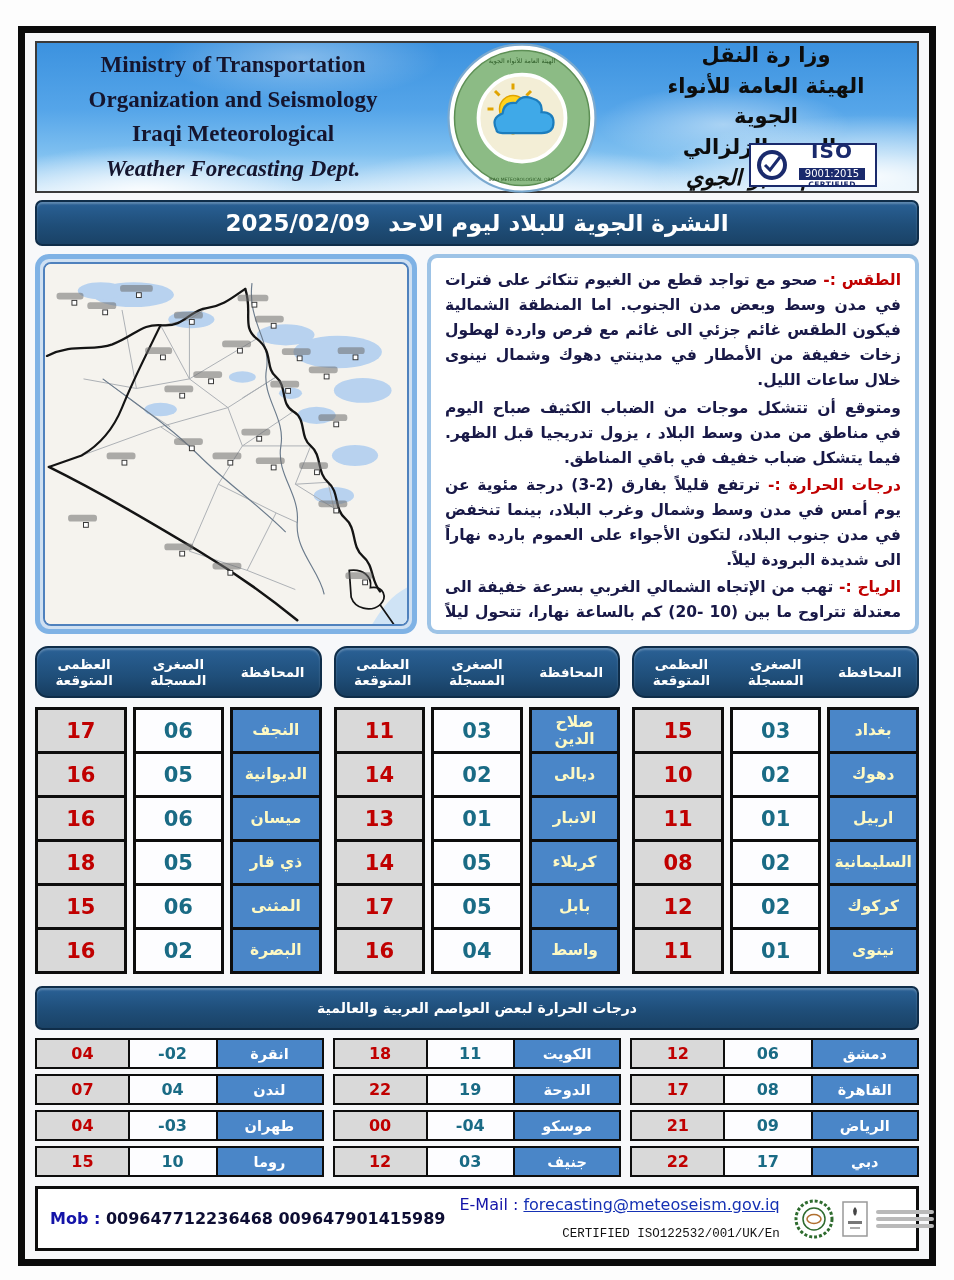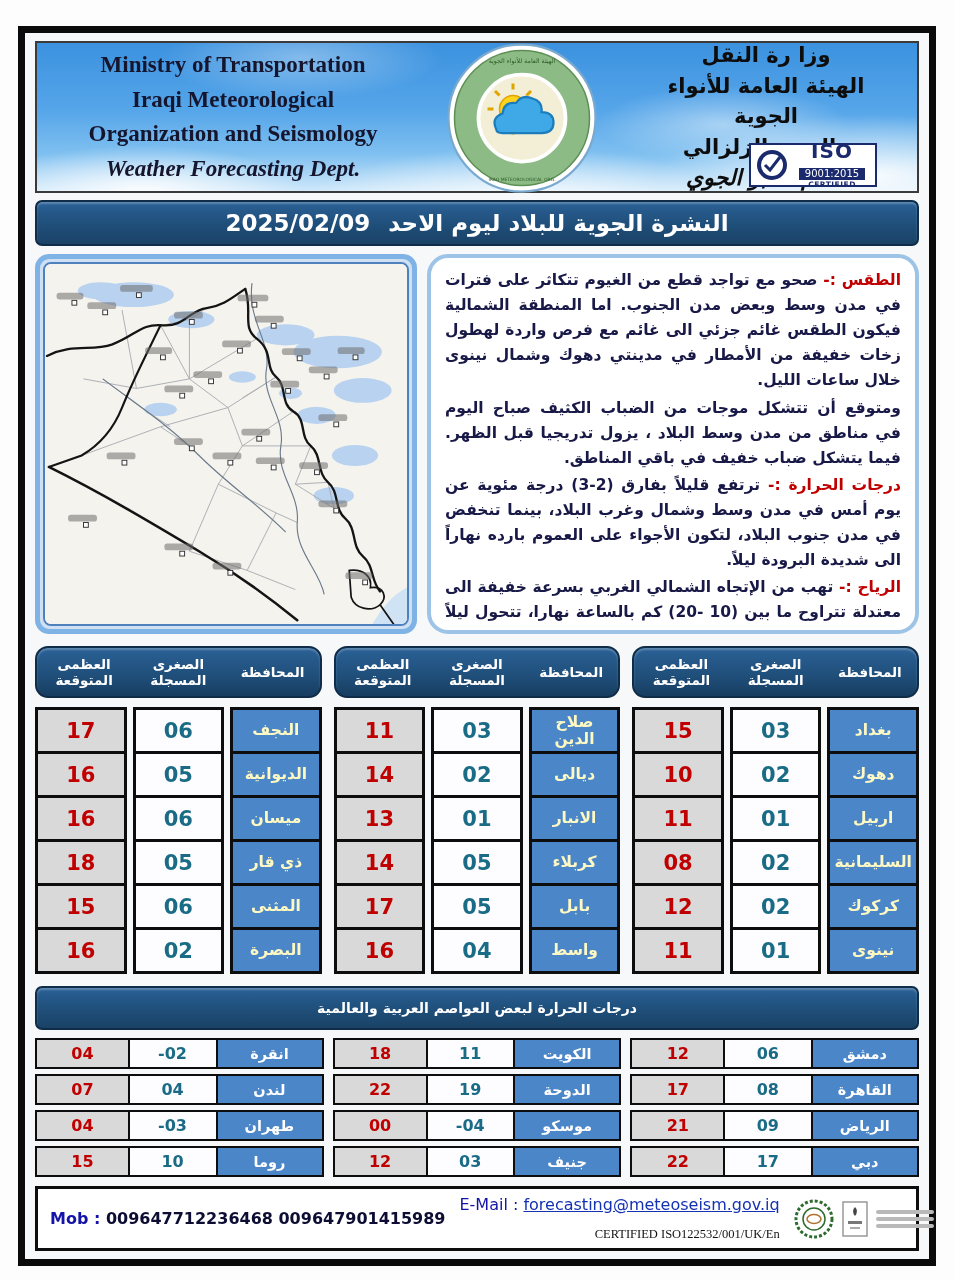--- a/index.html
+++ b/index.html
@@ -32,21 +32,21 @@
   .iso-l3{font-size:7.5px;color:#1a2a6c;font-weight:bold;margin-top:1px;letter-spacing:.5px;}
 
   
   .banner{height:46px;margin-top:7px;background:linear-gradient(180deg,#2a6196,#1f4e79 55%,#1a4266);border:2px solid #0f2d49;border-radius:7px;
     color:#fff;font-weight:bold;font-size:23px;display:flex;align-items:center;justify-content:center;gap:18px;direction:rtl;
     box-shadow:inset 0 2px 2px rgba(255,255,255,.25);}
   .banner .date{direction:ltr;}
 
   
   .content-row{display:flex;direction:rtl;gap:10px;margin-top:8px;height:380px;}
-  .text-panel{flex:1;background:#fff;border:4px solid var(--panelborder);border-radius:21px;padding:10px 14px 6px;direction:rtl;
+  .text-panel{flex:1;background:#fff;border:4px solid var(--panelborder);border-radius:10px;padding:10px 14px 6px;direction:rtl;
     color:var(--inkblue);font-size:15.5px;font-weight:700;line-height:1.62;text-align:justify;overflow:hidden;}
   .text-panel p{margin:0 0 2px;}
   .fc-label{color:var(--red);}
   .map-panel{width:382px;border:5px solid #7fb2e5;border-radius:14px;background:#cfe0f2;padding:3px;}
   .map-inner{width:100%;height:100%;border:2px solid #4f81bd;border-radius:8px;overflow:hidden;background:#f5f3ee;}
   .map-inner svg{display:block;width:100%;height:100%;}
 
   
   .gov-row{display:flex;direction:rtl;gap:12px;margin-top:12px;}
   .gov-table{flex:1;}
@@ -73,36 +73,36 @@
   .cap-min{flex:.95;background:#fdfdff;color:var(--teal);font-size:16px;}
   .cap-max{flex:1;background:var(--graycell);color:var(--red);font-size:16px;}
 
   
   .footer{margin-top:9px;flex:1;border:3px solid #0d0d0d;background:#fff;display:flex;align-items:center;padding:2px 12px;gap:14px;}
   .mob-line{font-size:16px;font-weight:bold;color:#0d0d33;white-space:nowrap;}
   .mob-line .lbl{color:#1414a8;}
   .email-block{flex:1;display:flex;flex-direction:column;align-items:center;line-height:1.35;}
   .email-line{font-size:16px;font-weight:normal;color:#1414a8;white-space:nowrap;}
   .email-line a{color:#1531b4;text-decoration:underline;cursor:pointer;}
-  .cert-line{font-size:12.5px;color:#111;font-family:Liberation Serif, serif;margin-top:11px;align-self:flex-end;}
+  .cert-line{font-size:12.5px;color:#111;font-family:Liberation Mono, monospace;margin-top:11px;align-self:flex-end;}
   .logos{display:flex;align-items:center;gap:8px;}
   .logo-bars{display:flex;flex-direction:column;gap:3px;}
   .logo-bars i{display:block;width:58px;height:4px;background:#b9b9b9;border-radius:2px;}
 </style>
 </head>
 <body>
 
 <div class="page">
   <div class="frame">
 
     <div class="hero">
       <div class="hero-en">
         <div>Ministry of Transportation</div>
+        <div>Organization and Seismology</div>
         <div>Iraqi Meteorological</div>
-        <div>Organization and Seismology</div>
         <div class="it">Weather Forecasting Dept.</div>
       </div>
 
       <div class="logo-wrap">
         <svg viewBox="0 0 100 100">
           <circle cx="50" cy="50" r="49" fill="#ffffff" stroke="#7aa9cf" stroke-width="1.5"></circle>
           <circle cx="50" cy="50" r="45" fill="#8cbb85" stroke="#5d8f55" stroke-width="1"></circle>
           <circle cx="50" cy="50" r="29" fill="#f3eed6" stroke="#ffffff" stroke-width="2.5"></circle>
           <g>
             <circle cx="44" cy="44" r="9" fill="#ffd21e" stroke="#e0a400" stroke-width="1"></circle>

